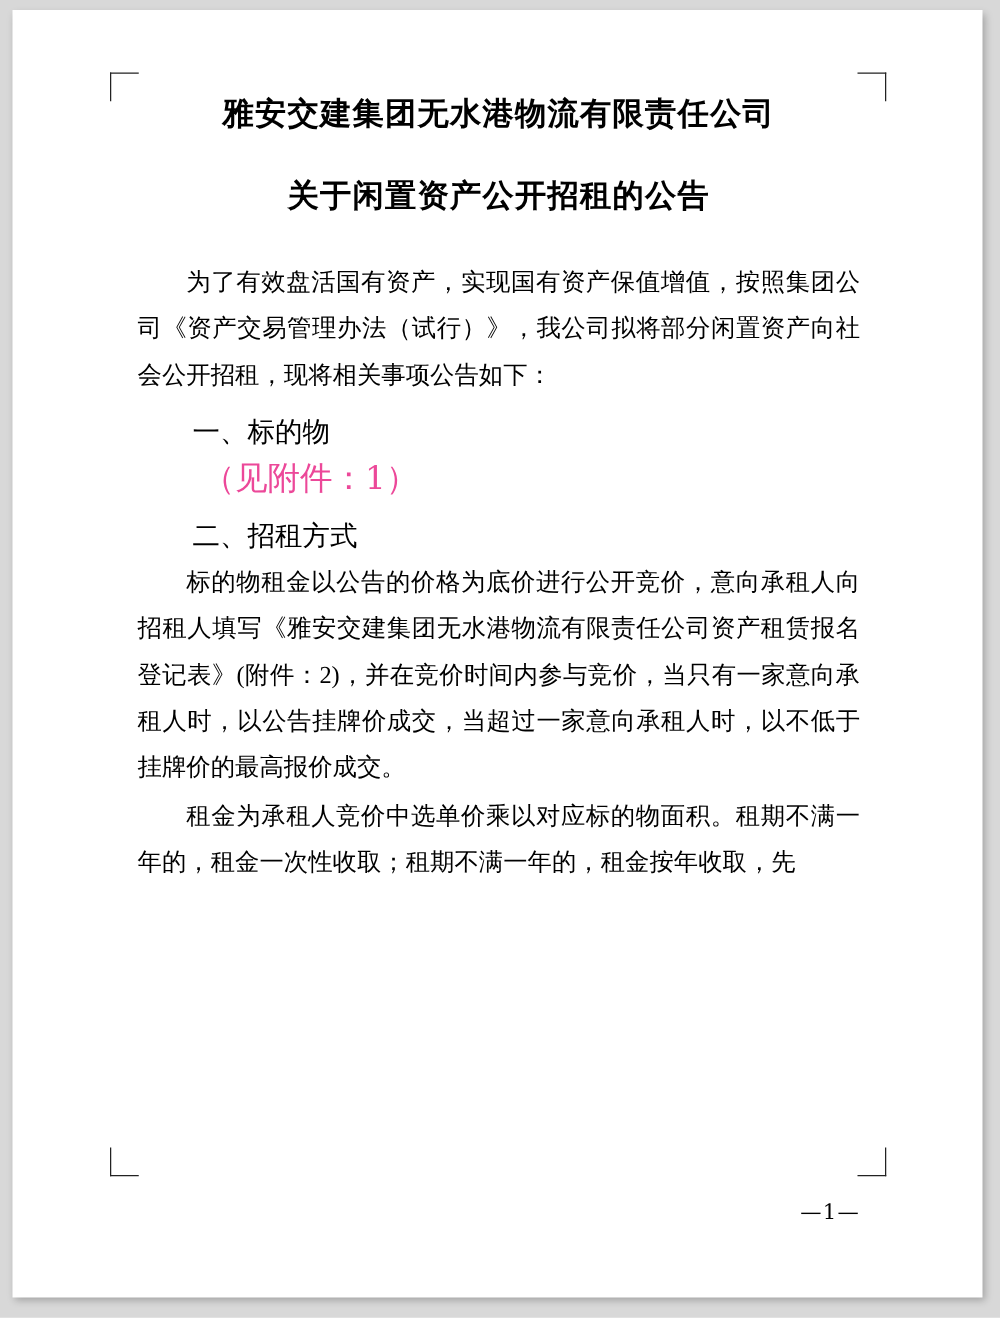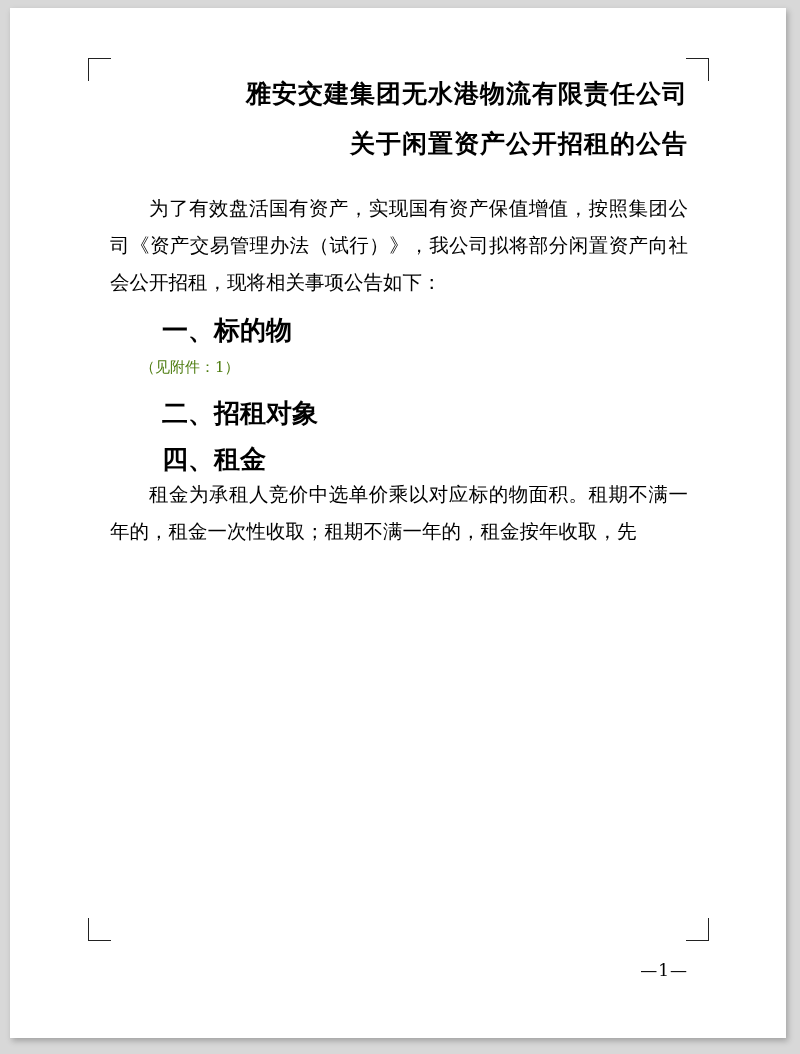--- a/index.html
+++ b/index.html
@@ -36,63 +36,63 @@
   .crop.br { left: 676px; top: 910px; border-right: 1.5px solid #222; border-bottom: 1.5px solid #222; }
 
   .content {
     position: absolute;
     left: 100px;
     top: 62px;
     width: 578px;
   }
 
   .doc-title {
-    text-align: right;
+    text-align: center;
     font-weight: bold;
     font-size: 25px;
     line-height: 46px;
     letter-spacing: 1px;
     color: #000;
     margin: 0;
-    font-family: Liberation Sans, sans-serif;
+    font-family: Liberation Mono, monospace;
   }
   .title-line-2 {
-    margin-top: 4px;
+    margin-top: 20px;
   }
 
   .body-block {
     margin-top: 26px;
   }
 
   p.para {
     margin: 0 0 2px 0;
     font-size: 19.5px;
     line-height: 37px;
     text-align: justify;
     text-justify: inter-ideograph;
     text-indent: 2em;
     color: #000;
-    font-family: Liberation Mono, monospace;
+    font-family: Liberation Serif, serif;
   }
 
   p.heading {
     margin: 9px 0 0 0;
-    font-size: 26px;
+    font-size: 22px;
     line-height: 37px;
     text-indent: 2em;
-    font-weight: bold;
+    font-weight: normal;
     color: #000;
   }
 
   p.sub {
     margin: 0;
-    font-size: 15px;
+    font-size: 26px;
     line-height: 37px;
     text-indent: 2em;
-    color: #4d7c0f;
+    color: #ec4899;
   }
 
   .page-number {
     position: absolute;
     right: 98px;
     bottom: 58px;
     font-size: 17px;
     color: #000;
     letter-spacing: 1px;
   }
@@ -112,23 +112,23 @@
     <h1 class="doc-title">雅安交建集团无水港物流有限责任公司</h1>
     <h1 class="doc-title title-line-2">关于闲置资产公开招租的公告</h1>
 
     <div class="body-block">
 
       <p class="para">为了有效盘活国有资产，实现国有资产保值增值，按照集团公司《资产交易管理办法（试行）》，我公司拟将部分闲置资产向社会公开招租，现将相关事项公告如下：</p>
 
       <p class="heading">一、标的物</p>
       <p class="sub">（见附件：1）</p>
 
-      <p class="heading">二、招租对象</p>
+      <p class="heading">二、招租方式</p>
 
+      <p class="para">标的物租金以公告的价格为底价进行公开竞价，意向承租人向招租人填写《雅安交建集团无水港物流有限责任公司资产租赁报名登记表》(附件：2)，并在竞价时间内参与竞价，当只有一家意向承租人时，以公告挂牌价成交，当超过一家意向承租人时，以不低于挂牌价的最高报价成交。</p>
 
-      <p class="heading">四、租金</p>
       <p class="para">租金为承租人竞价中选单价乘以对应标的物面积。租期不满一年的，租金一次性收取；租期不满一年的，租金按年收取，先</p>
 
     </div>
   </div>
 
   <div class="page-number">—1—</div>
 </div>
 
 </body></html>

